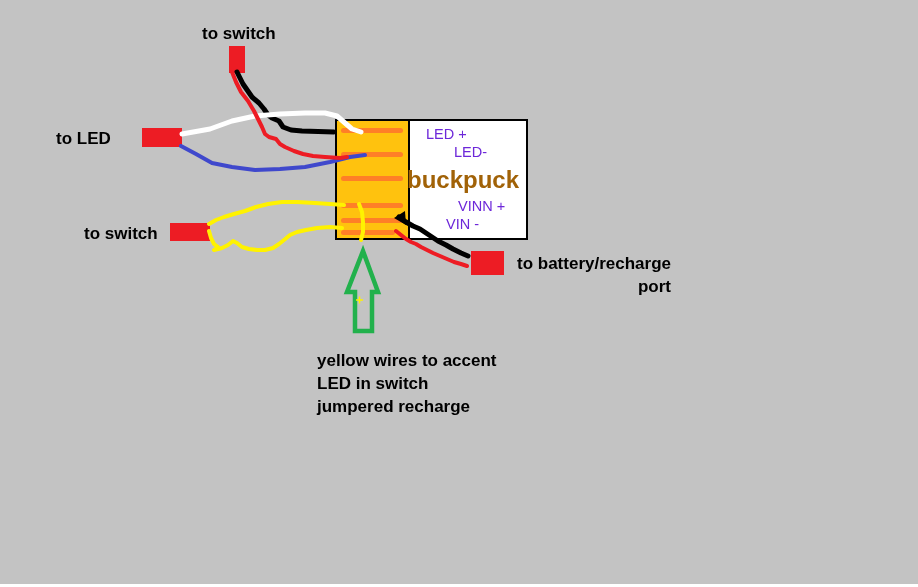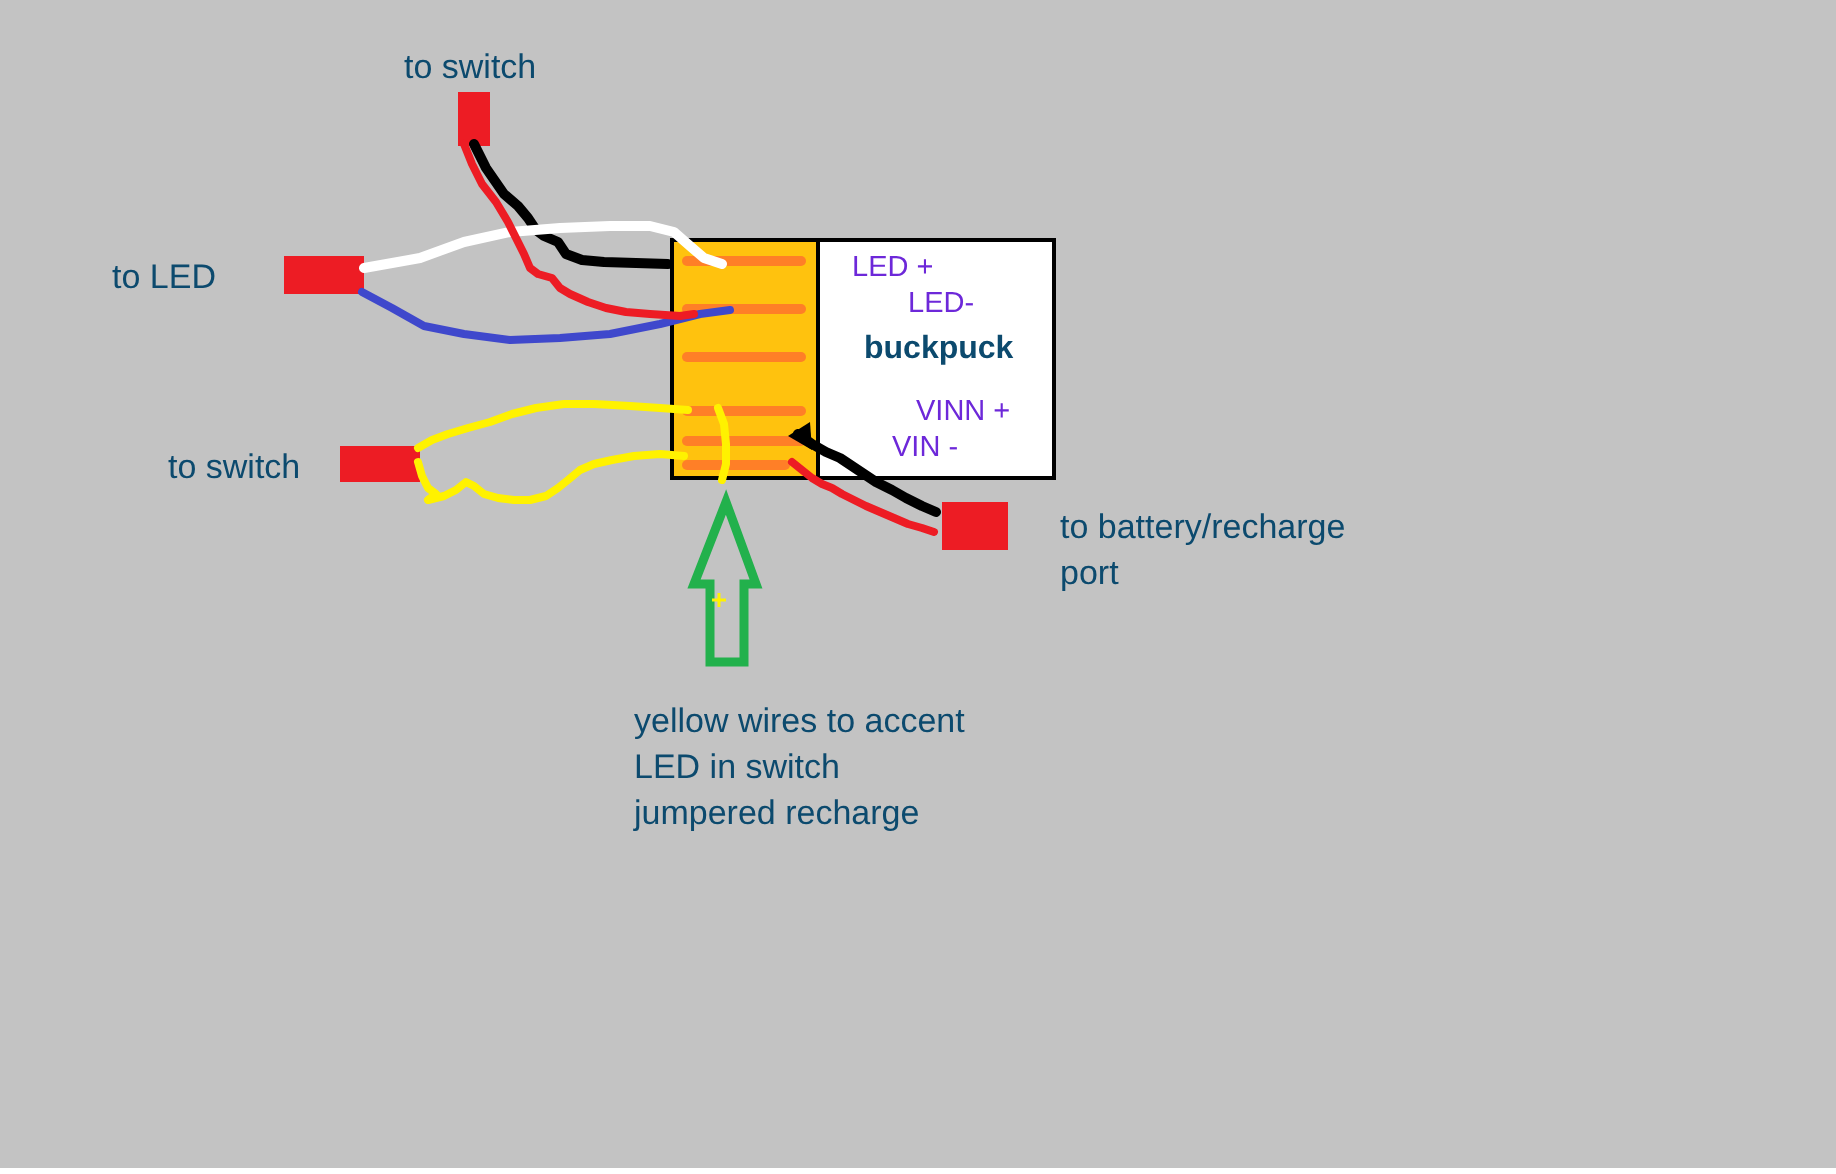--- a/index.html
+++ b/index.html
@@ -3,22 +3,22 @@
 <meta charset="utf-8">
 <style>
   html,body{margin:0;padding:0;background:#888;}
   .canvas{
     position:relative;width:918px;height:587px;overflow:hidden;
     background:#c3c3c3;
     font-family:"Liberation Sans", sans-serif;
   }
   .annotation{
     position:absolute;
-    color:#0c4a6e;
-    font-weight:normal;
+    color:#000000;
+    font-weight:bold;
     font-size:17px;
     line-height:23px;
     white-space:pre;
   }
   .connector{
     position:absolute;
     background:#ed1c24;
   }
   .module{
     position:absolute;
@@ -37,41 +37,41 @@
     border-radius:3px;
     background:#ff7f27;
   }
   .pin-label{
     position:absolute;left:89px;
     color:#6d28d9;
     font-size:14.5px;
     white-space:pre;
   }
   .module-name{
-    position:absolute;left:95px;top:45px;
-    color:#0c4a6e;
+    position:absolute;left:70px;top:45px;
+    color:#a16207;
     font-weight:bold;
-    font-size:16px;
+    font-size:24px;
     white-space:pre;
   }
   .wires{position:absolute;left:0;top:0;width:918px;height:587px;}
   .bottom-edge{position:absolute;left:0;top:584px;width:918px;height:3px;background:#ffffff;}
 </style>
 </head>
 <body>
 
 <div class="canvas">
 
   <div class="annotation" style="left:202px;top:22px;">to switch</div>
 
   <div class="annotation" style="left:56px;top:127px;">to LED</div>
 
   <div class="annotation" style="left:84px;top:222px;">to switch</div>
 
-  <div class="annotation" style="left:530px;top:252px;"><span>to battery/recharge</span><br><span>port</span></div>
+  <div class="annotation" style="left:517px;top:252px;text-align:right;"><span>to battery/recharge</span><br><span>port</span></div>
 
   <div class="annotation" style="left:317px;top:349px;"><span>yellow wires to accent</span><br><span>LED in switch</span><br><span>jumpered recharge</span></div>
 
   <div class="connector" style="left:229px;top:46px;width:16px;height:27px;"></div>
   <div class="connector" style="left:142px;top:128px;width:40px;height:19px;"></div>
   <div class="connector" style="left:170px;top:223px;width:40px;height:18px;"></div>
   <div class="connector" style="left:471px;top:251px;width:33px;height:24px;"></div>
 
   <div class="module">
     <div class="terminal-strip">

